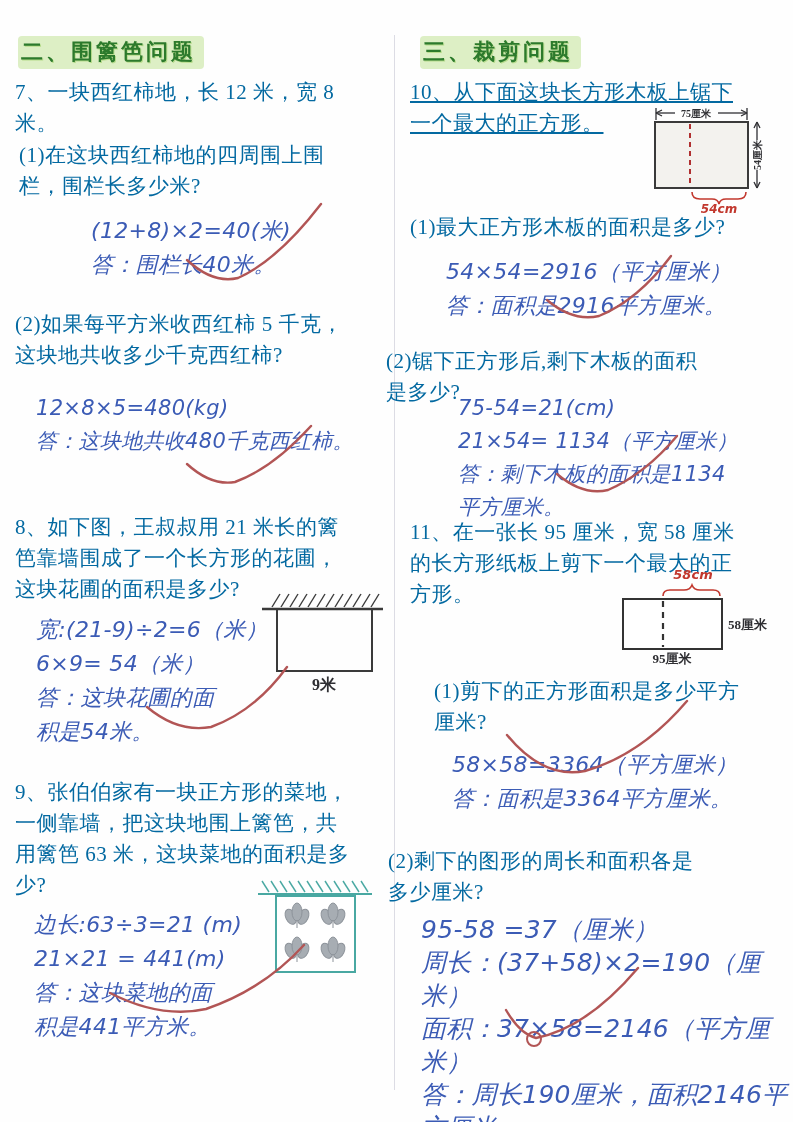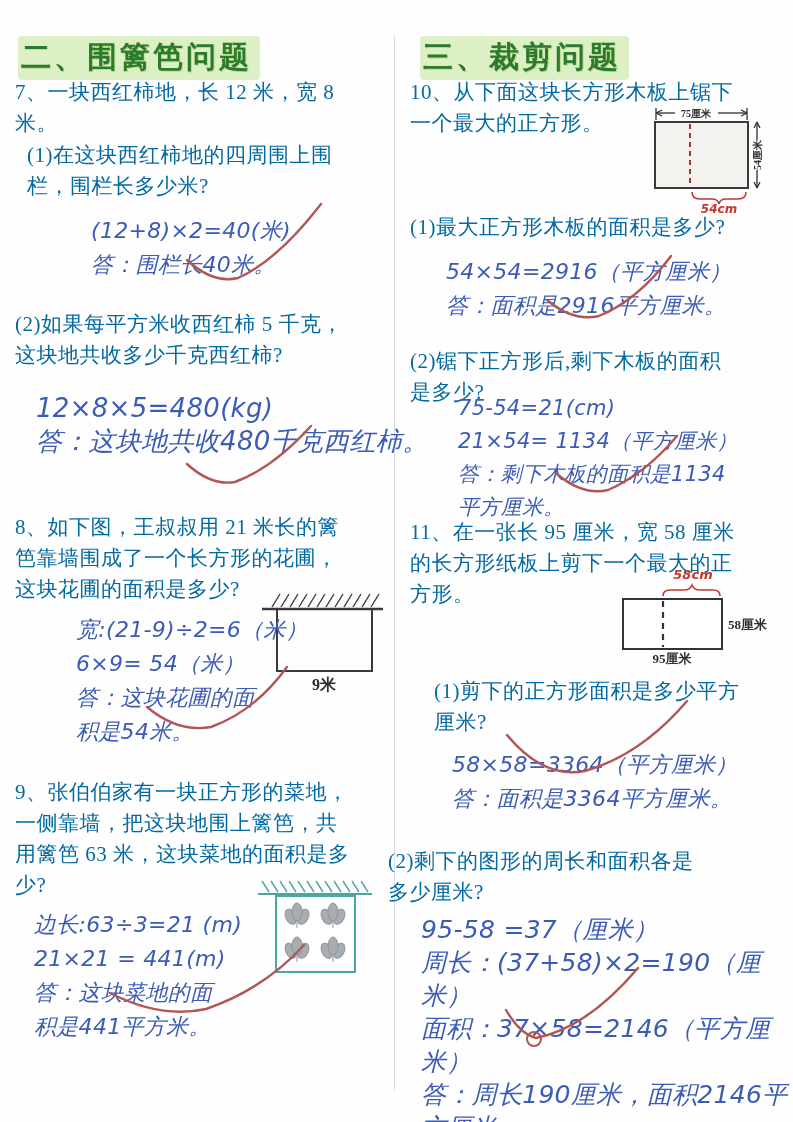--- a/index.html
+++ b/index.html
@@ -12,21 +12,21 @@
   .print{
     color:#0369a1;font-size:21px;line-height:31px;letter-spacing:.5px;
     white-space:pre-line;
   }
   .hw{
     color:#3b5bb5;font-size:22px;line-height:34px;font-style:italic;font-weight:500;
     font-family:"DejaVu Sans","Liberation Sans",sans-serif;
     white-space:pre-line;letter-spacing:.3px;
   }
   .heading{
-    display:inline-block;font-size:30px;font-weight:bold;color:#2c7a2c;
+    display:inline-block;font-size:22px;font-weight:bold;color:#2c7a2c;
     background:#ddefc5;border-radius:4px;padding:1px 8px 2px 3px;
     letter-spacing:3px;text-shadow:1px 1px 0 #b9dd8e;
     font-family:"DejaVu Sans","Liberation Sans",sans-serif;white-space:nowrap;
   }
   .divider{
     position:absolute;left:394px;top:35px;width:1px;height:1055px;background:#dcdce4;
   }
   svg{display:block;overflow:visible;}
   .check path{fill:none;stroke:#b25555;stroke-width:2.4;stroke-linecap:round;}
   .check circle{fill:none;stroke:#b25555;stroke-width:2;}
@@ -38,32 +38,32 @@
 <body>
 
 <div class="divider"></div>
 
 <div class="abs" style="left:18px;top:36px;">
   <span class="heading">二、围篱笆问题</span>
 </div>
 
 <div class="abs print" style="left:15px;top:77px;width:372px;">7、一块西红柿地，长 12 米，宽 8
 米。</div>
-<div class="abs print" style="left:27px;top:140px;width:372px;">(1)在这块西红柿地的四周围上围
+<div class="abs print" style="left:19px;top:140px;width:372px;">(1)在这块西红柿地的四周围上围
 栏，围栏长多少米?</div>
 <div class="abs hw" style="left:72px;top:214px;margin-left:19px;">(12+8)×2=40(米)
 答：围栏长40米。</div>
 
 <svg class="abs check" style="left:183px;top:198px;" width="142" height="88" viewBox="0 0 142 88">
   <path d="M4,62 Q30,86 55,80 Q95,62 138,6"></path>
 </svg>
 
 <div class="abs print" style="left:15px;top:309px;width:378px;">(2)如果每平方米收西红柿 5 千克，
 这块地共收多少千克西红柿?</div>
-<div class="abs hw" style="left:36px;top:392px;font-size:26px;line-height:33px;">12×8×5=480(kg)
+<div class="abs hw" style="left:36px;top:392px;font-size:21px;line-height:33px;">12×8×5=480(kg)
 答：这块地共收480千克西红柿。</div>
 
 <svg class="abs check" style="left:183px;top:420px;" width="132" height="70" viewBox="0 0 132 70">
   <path d="M4,44 Q28,66 52,62 Q90,48 128,6"></path>
 </svg>
 
 <div class="abs print" style="left:15px;top:512px;width:378px;">8、如下图，王叔叔用 21 米长的篱
 笆靠墙围成了一个长方形的花圃，
 这块花圃的面积是多少?</div>
 
@@ -80,21 +80,21 @@
     <line x1="82" y1="16" x2="90" y2="3"></line>
       <line x1="91" y1="16" x2="99" y2="3"></line>
     <line x1="100" y1="16" x2="108" y2="3"></line>
       <line x1="109" y1="16" x2="117" y2="3"></line>
   </g>
   <line x1="0" y1="18" x2="121" y2="18" stroke="#3a3a3a" stroke-width="2.4"></line>
   <path class="diag-line" d="M15,18 L15,80 L110,80 L110,18"></path>
   <text x="62" y="99" text-anchor="middle" class="dim-text" font-size="16">9米</text>
 </svg>
 
-<div class="abs hw" style="left:36px;top:613px;margin-left:40px;">宽:(21-9)÷2=6（米）
+<div class="abs hw" style="left:36px;top:613px;">宽:(21-9)÷2=6（米）
 6×9= 54（米）
 答：这块花圃的面
 积是54米。</div>
 
 <svg class="abs check" style="left:143px;top:655px;" width="148" height="82" viewBox="0 0 148 82">
   <path d="M4,52 Q35,78 68,72 Q112,56 144,12"></path>
 </svg>
 
 <div class="abs print" style="left:15px;top:777px;width:380px;">9、张伯伯家有一块正方形的菜地，
 一侧靠墙，把这块地围上篱笆，共
@@ -152,21 +152,21 @@
 积是441平方米。</div>
 
 <svg class="abs check" style="left:106px;top:933px;" width="202" height="88" viewBox="0 0 202 88">
   <path d="M4,60 Q55,86 100,76 Q158,56 198,12"></path>
 </svg>
 
 <div class="abs" style="left:420px;top:36px;">
   <span class="heading">三、裁剪问题</span>
 </div>
 
-<div class="abs print" style="left:410px;top:77px;width:380px;">10、从下面这块长方形木板上锯下
+<div class="abs print" style="left:410px;top:77px;width:380px;text-decoration:underline;">10、从下面这块长方形木板上锯下
 一个最大的正方形。</div>
 
 <svg class="abs" style="left:648px;top:100px;" width="147" height="115" viewBox="0 0 147 115">
   <rect x="7" y="22" width="93" height="66" fill="#f3f2ee" stroke="#3a3a3a" stroke-width="2"></rect>
   <line x1="42" y1="24" x2="42" y2="86" stroke="#b03030" stroke-width="2" stroke-dasharray="5,4"></line>
   <g stroke="#2f2f33" stroke-width="1.3">
     <line x1="8" y1="13" x2="27" y2="13"></line>
       <line x1="70" y1="13" x2="99" y2="13"></line>
     <path d="M8,13 L14,10 M8,13 L14,16" fill="none"></path>
     <path d="M99,13 L93,10 M99,13 L93,16" fill="none"></path>
@@ -186,21 +186,21 @@
 </svg>
 
 <div class="abs print" style="left:410px;top:212px;width:380px;">(1)最大正方形木板的面积是多少?</div>
 <div class="abs hw" style="left:446px;top:255px;">54×54=2916（平方厘米）
 答：面积是2916平方厘米。</div>
 
 <svg class="abs check" style="left:543px;top:250px;" width="132" height="76" viewBox="0 0 132 76">
   <path d="M4,50 Q30,72 56,66 Q95,50 128,6"></path>
 </svg>
 
-<div class="abs print" style="left:410px;top:346px;width:380px;">(2)锯下正方形后,剩下木板的面积
+<div class="abs print" style="left:386px;top:346px;width:380px;">(2)锯下正方形后,剩下木板的面积
 是多少?</div>
 <div class="abs hw" style="left:458px;top:392px;font-size:21px;line-height:33px;">75-54=21(cm)
 21×54= 1134（平方厘米）
 答：剩下木板的面积是1134
 平方厘米。</div>
 
 <svg class="abs check" style="left:553px;top:430px;" width="128" height="70" viewBox="0 0 128 70">
   <path d="M4,44 Q30,66 55,60 Q92,44 124,6"></path>
 </svg>
 

